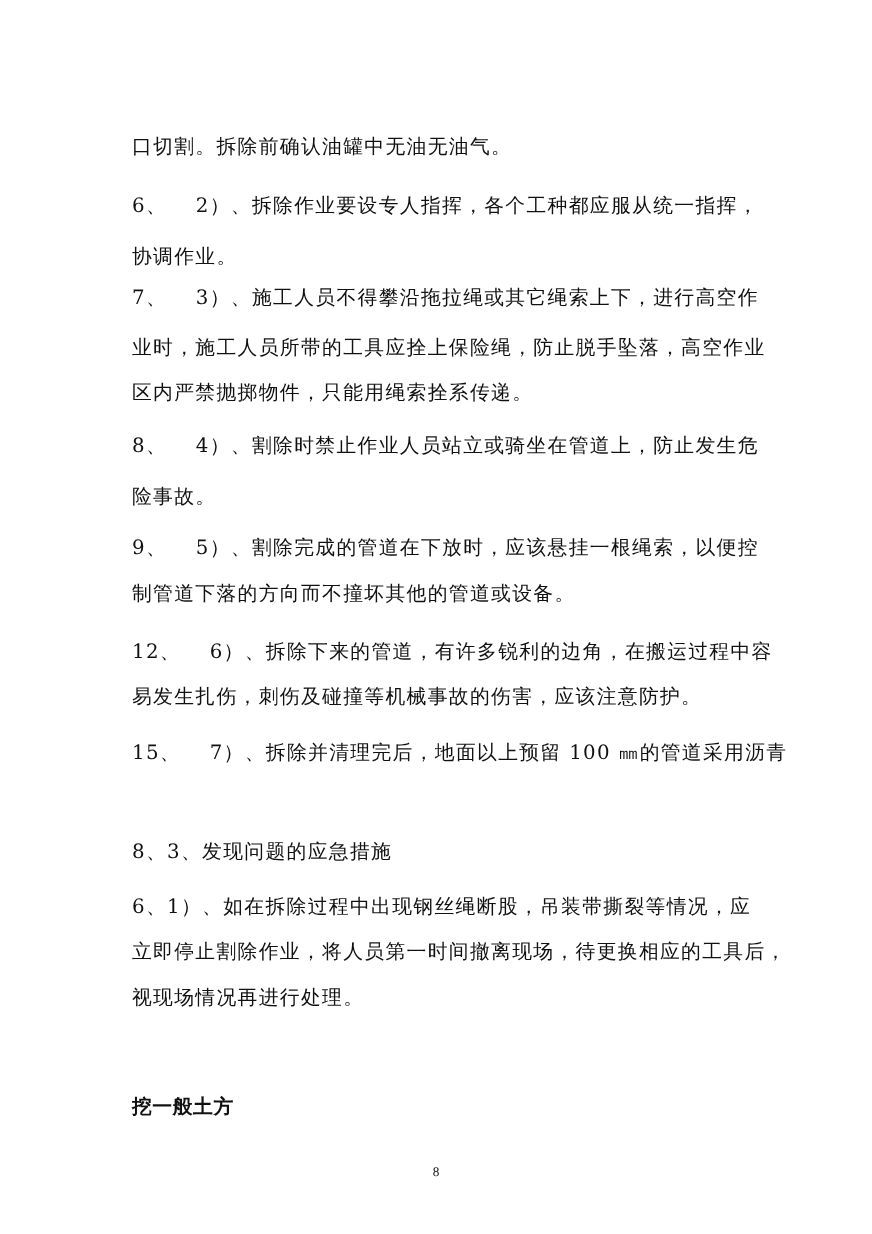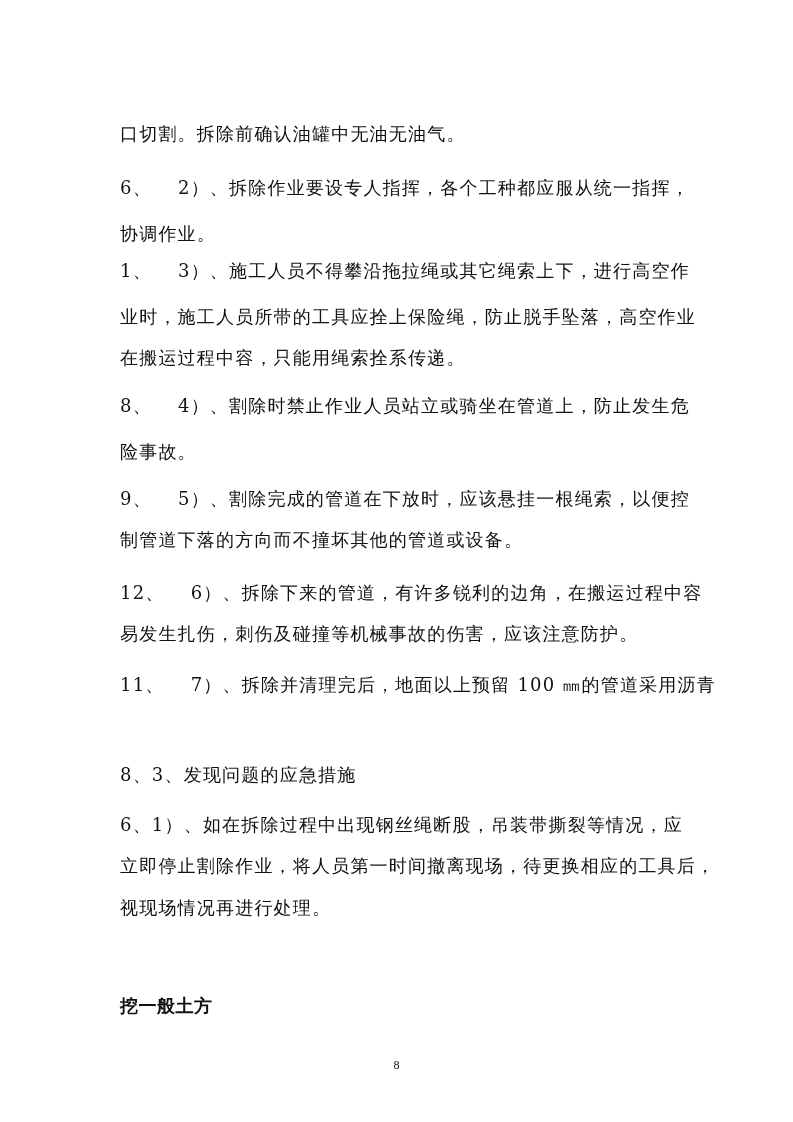--- a/index.html
+++ b/index.html
@@ -12,29 +12,29 @@
   .page-number { position: absolute; left: 0; width: 793px; top: 1042px; text-align: center;
                  font-size: 12px; font-family: "Liberation Serif", serif; }
 </style>
 </head>
 <body>
 
 <div class="page">
   <div class="line" style="top:106px">口切割。拆除前确认油罐中无油无油气。</div>
   <div class="line" style="top:160px">6、　  2）、拆除作业要设专人指挥，各个工种都应服从统一指挥，</div>
   <div class="line" style="top:206px">协调作业。</div>
-  <div class="line" style="top:243px">1、　  3）、施工人员不得攀沿拖拉绳或其它绳索上下，进行高空作</div>
+  <div class="line" style="top:243px">7、　  3）、施工人员不得攀沿拖拉绳或其它绳索上下，进行高空作</div>
   <div class="line" style="top:289px">业时，施工人员所带的工具应拴上保险绳，防止脱手坠落，高空作业</div>
-  <div class="line" style="top:330px">在搬运过程中容，只能用绳索拴系传递。</div>
+  <div class="line" style="top:330px">区内严禁抛掷物件，只能用绳索拴系传递。</div>
   <div class="line" style="top:378px">8、　  4）、割除时禁止作业人员站立或骑坐在管道上，防止发生危</div>
   <div class="line" style="top:424px">险事故。</div>
   <div class="line" style="top:471px">9、　  5）、割除完成的管道在下放时，应该悬挂一根绳索，以便控</div>
   <div class="line" style="top:512px">制管道下落的方向而不撞坏其他的管道或设备。</div>
   <div class="line" style="top:565px">12、　 6）、拆除下来的管道，有许多锐利的边角，在搬运过程中容</div>
   <div class="line" style="top:606px">易发生扎伤，刺伤及碰撞等机械事故的伤害，应该注意防护。</div>
-  <div class="line" style="top:657px">11、　 7）、拆除并清理完后，地面以上预留 100 ㎜的管道采用沥青</div>
+  <div class="line" style="top:657px">15、　 7）、拆除并清理完后，地面以上预留 100 ㎜的管道采用沥青</div>
   <div class="line" style="top:747px">8、3、发现问题的应急措施</div>
   <div class="line" style="top:797px">6、1）、如在拆除过程中出现钢丝绳断股，吊装带撕裂等情况，应</div>
   <div class="line" style="top:838px">立即停止割除作业，将人员第一时间撤离现场，待更换相应的工具后，</div>
   <div class="line" style="top:880px">视现场情况再进行处理。</div>
   <div class="line heading" style="top:978px">挖一般土方</div>
   <div class="page-number">8</div>
 </div>
 
 </body></html>

